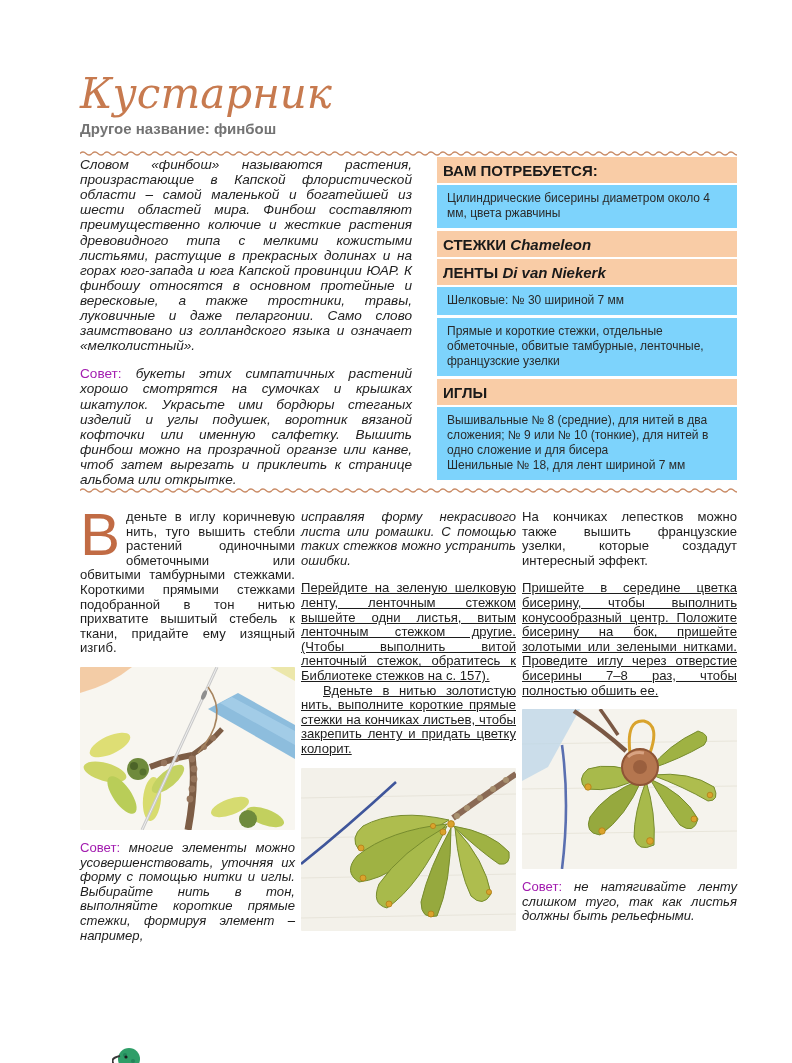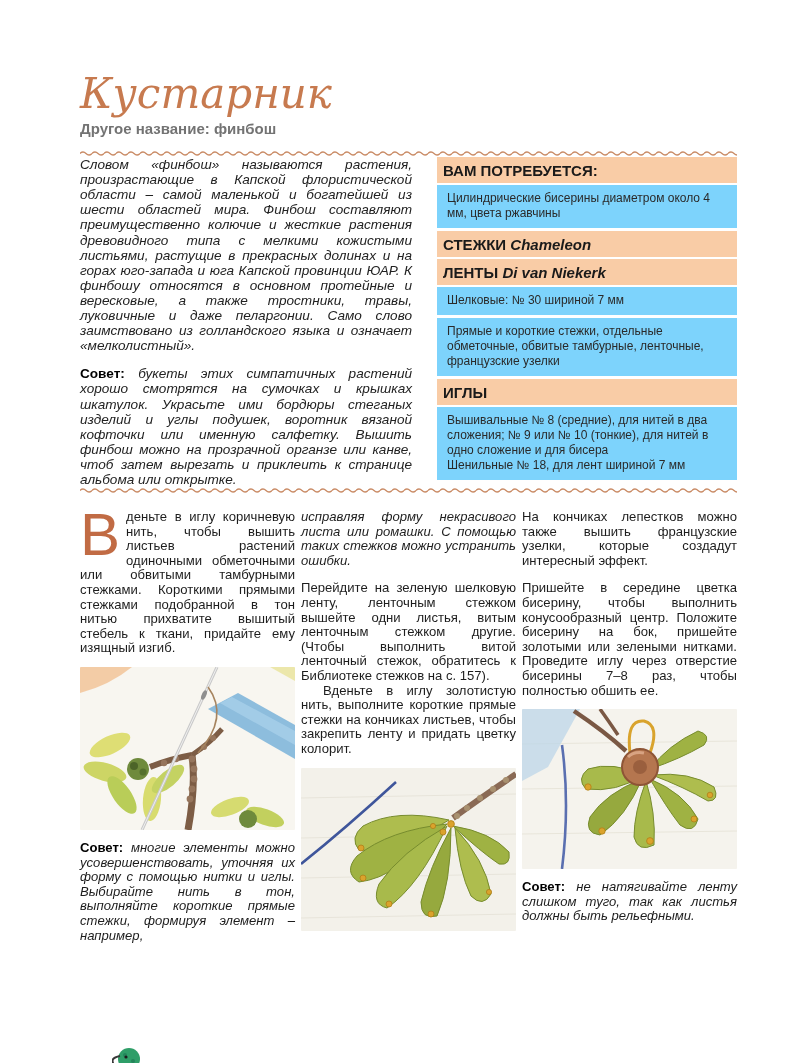--- a/index.html
+++ b/index.html
@@ -14,34 +14,34 @@
       font-size:42px; color:#c77a4f; line-height:1.05; }
   .page-subtitle { text-align:left; font-size:15px; font-weight:bold; margin-top:4px; color:#737373; }
   .wavy { display:block; width:657px; height:7px; margin-top:13px; }
   .wavy2 { margin-top:0; }
 
   
   .top-cols { display:flex; }
   .intro-col { width:332px; font-style:italic; font-size:13.6px; line-height:15.1px;
                text-align:justify; color:#222; }
   .intro-col p + p { margin-top:13px; }
-  .tip-label { color:#000000; font-weight:bold; font-style:normal; }
+  .tip-label { color:#a21caf; font-weight:normal; font-style:normal; }
 
   
   .materials { width:300px; margin-left:25px; }
   .mat-header { background:#f9cca6; font-weight:bold; font-size:15px;
                 padding:5px 6px 4px; margin-bottom:2px; color:#1a1a1a; }
   .mat-header .hdr-it { font-style:italic; }
   .mat-body { background:#7dd3fc; font-size:12px; line-height:15px; padding:6px 10px 7px;
               margin-bottom:3px; white-space:pre-line; color:#2a2a2a; }
 
   
   .bottom-cols { display:flex; gap:6px; margin-top:16px; }
   .icol { width:215px; font-size:13.1px; line-height:14.6px; text-align:justify; color:#1d1d1d; }
-  .icol p + p { margin-top:13px; }
+  .icol p + p { margin-top:13px;text-decoration:underline; }
   .icol p.cont { margin-top:0; text-indent:22px; }
   .dropcap { float:left; font-size:60px; line-height:46px; color:#c16b44;
              padding:2px 6px 0 0; font-weight:400; }
   .tip-italic { font-style:italic; }
   .photo { width:215px; border-radius:1px; display:block; margin:11px 0 11px; }
   .bird { position:absolute; left:112px; bottom:30px; }
 </style>
 </head>
 <body>
 
@@ -83,21 +83,21 @@
       </div>
     </div>
 
     <svg class="wavy wavy2" aria-hidden="true">
       <rect width="657" height="7" fill="url(#wavep)"></rect>
     </svg>
 
     <div class="bottom-cols">
 
       <div class="icol">
-        <p><span class="dropcap">В</span><span>деньте в иглу коричневую нить, чтобы вышить листьев растений одиночными обметочными или обвитыми тамбурными стежками. Короткими прямыми стежками подобранной в тон нитью прихватите вышитый стебель к ткани, придайте ему изящный изгиб.</span></p>
+        <p><span class="dropcap">В</span><span>деньте в иглу коричневую нить, туго вышить стебли растений одиночными обметочными или обвитыми тамбурными стежками. Короткими прямыми стежками подобранной в тон нитью прихватите вышитый стебель к ткани, придайте ему изящный изгиб.</span></p>
 
         <svg class="photo" viewBox="0 0 215 163" width="215" height="163">
           <rect width="215" height="163" fill="#f8f6f0"></rect>
           <path d="M0,0 L52,0 Q30,18 0,26 Z" fill="#f2bd8e" opacity="0.75"></path>
           <polygon points="128,42 215,92 215,58 158,26" fill="#7ab3d9" opacity="0.85"></polygon>
           <polygon points="140,36 215,78 215,64 152,30" fill="#a8d0ea" opacity="0.8"></polygon>
           <polygon points="190,0 215,14 215,0" fill="#e8e49a" opacity="0.8"></polygon>
           <g>
             <ellipse cx="30" cy="78" rx="22" ry="9" fill="#dede74" transform="rotate(-25 30 78)"></ellipse>
             <ellipse cx="25" cy="105" rx="22" ry="9" fill="#cdd565" transform="rotate(15 25 105)"></ellipse>
@@ -136,21 +136,21 @@
             <path d="M128,20 Q150,50 118,86" stroke="#a6845f" stroke-width="1.6" fill="none"></path>
           </g>
         </svg>
 
         <p class="tip-italic"><span class="tip-label">Совет:</span> <span>многие элементы можно усовершенствовать, уточняя их форму с помощью нитки и иглы. Выбирайте нить в тон, выполняйте короткие прямые стежки, формируя элемент – например,</span></p>
       </div>
 
       <div class="icol">
         <p class="tip-italic">исправляя форму некрасивого листа или ромашки. С помощью таких стежков можно устранить ошибки.</p>
         <p>Перейдите на зеленую шелковую ленту, ленточным стежком вышейте одни листья, витым ленточным стежком другие. (Чтобы выполнить витой ленточный стежок, обратитесь к Библиотеке стежков на с. 157).</p>
-        <p class="cont">Вденьте в иглу золотистую нить, выполните короткие прямые стежки на кончиках листьев, чтобы закрепить ленту и придать цветку колорит.</p>
+        <p class="cont">Вденьте в нитью золотистую нить, выполните короткие прямые стежки на кончиках листьев, чтобы закрепить ленту и придать цветку колорит.</p>
 
         <svg class="photo" viewBox="0 0 215 163" width="215" height="163">
           <rect width="215" height="163" fill="#f3f1ea"></rect>
           <g stroke="#e7e4da" stroke-width="1">
             <line x1="0" y1="30" x2="215" y2="26"></line>
               <line x1="0" y1="70" x2="215" y2="66"></line>
             <line x1="0" y1="110" x2="215" y2="106"></line>
               <line x1="0" y1="150" x2="215" y2="146"></line>
           </g>
           <path d="M0,96 Q45,60 95,14" stroke="#3f569b" stroke-width="2.6" fill="none"></path>

